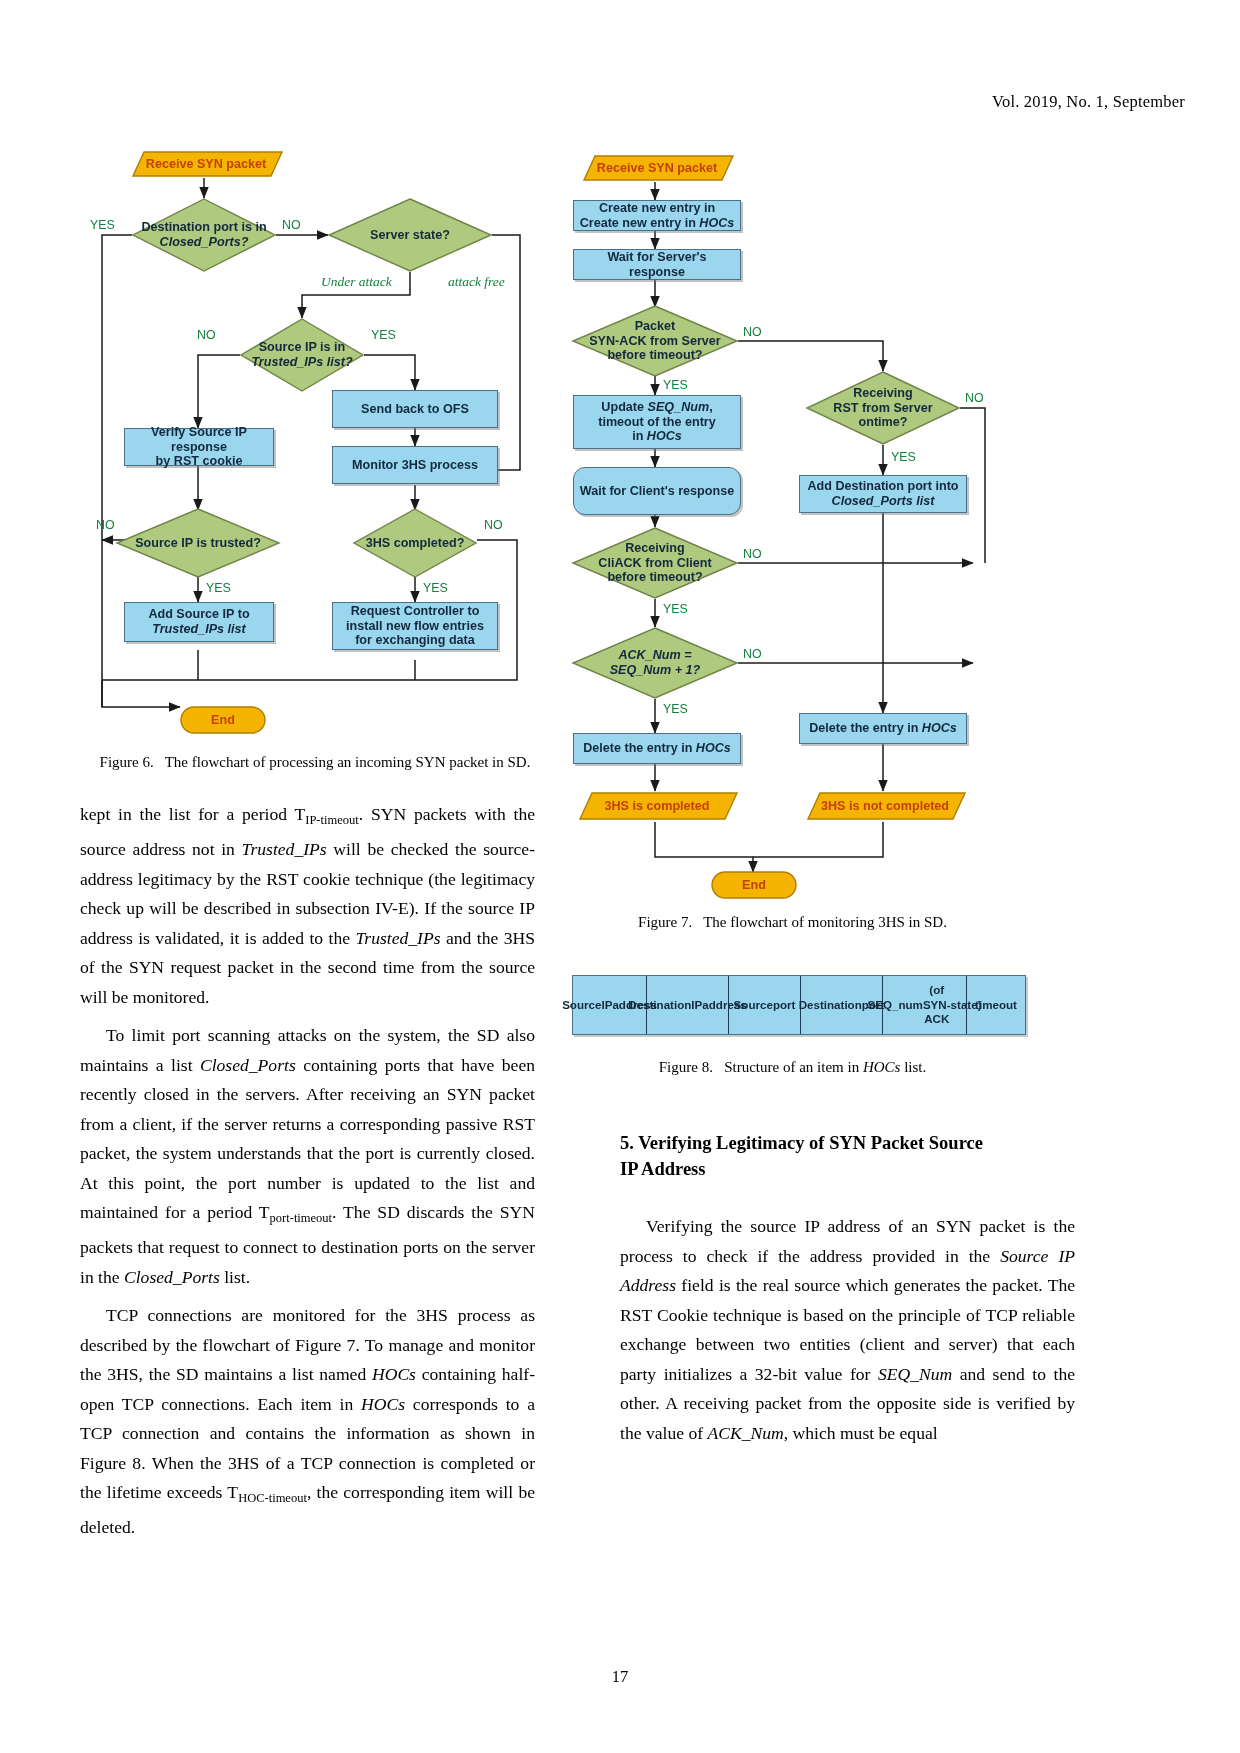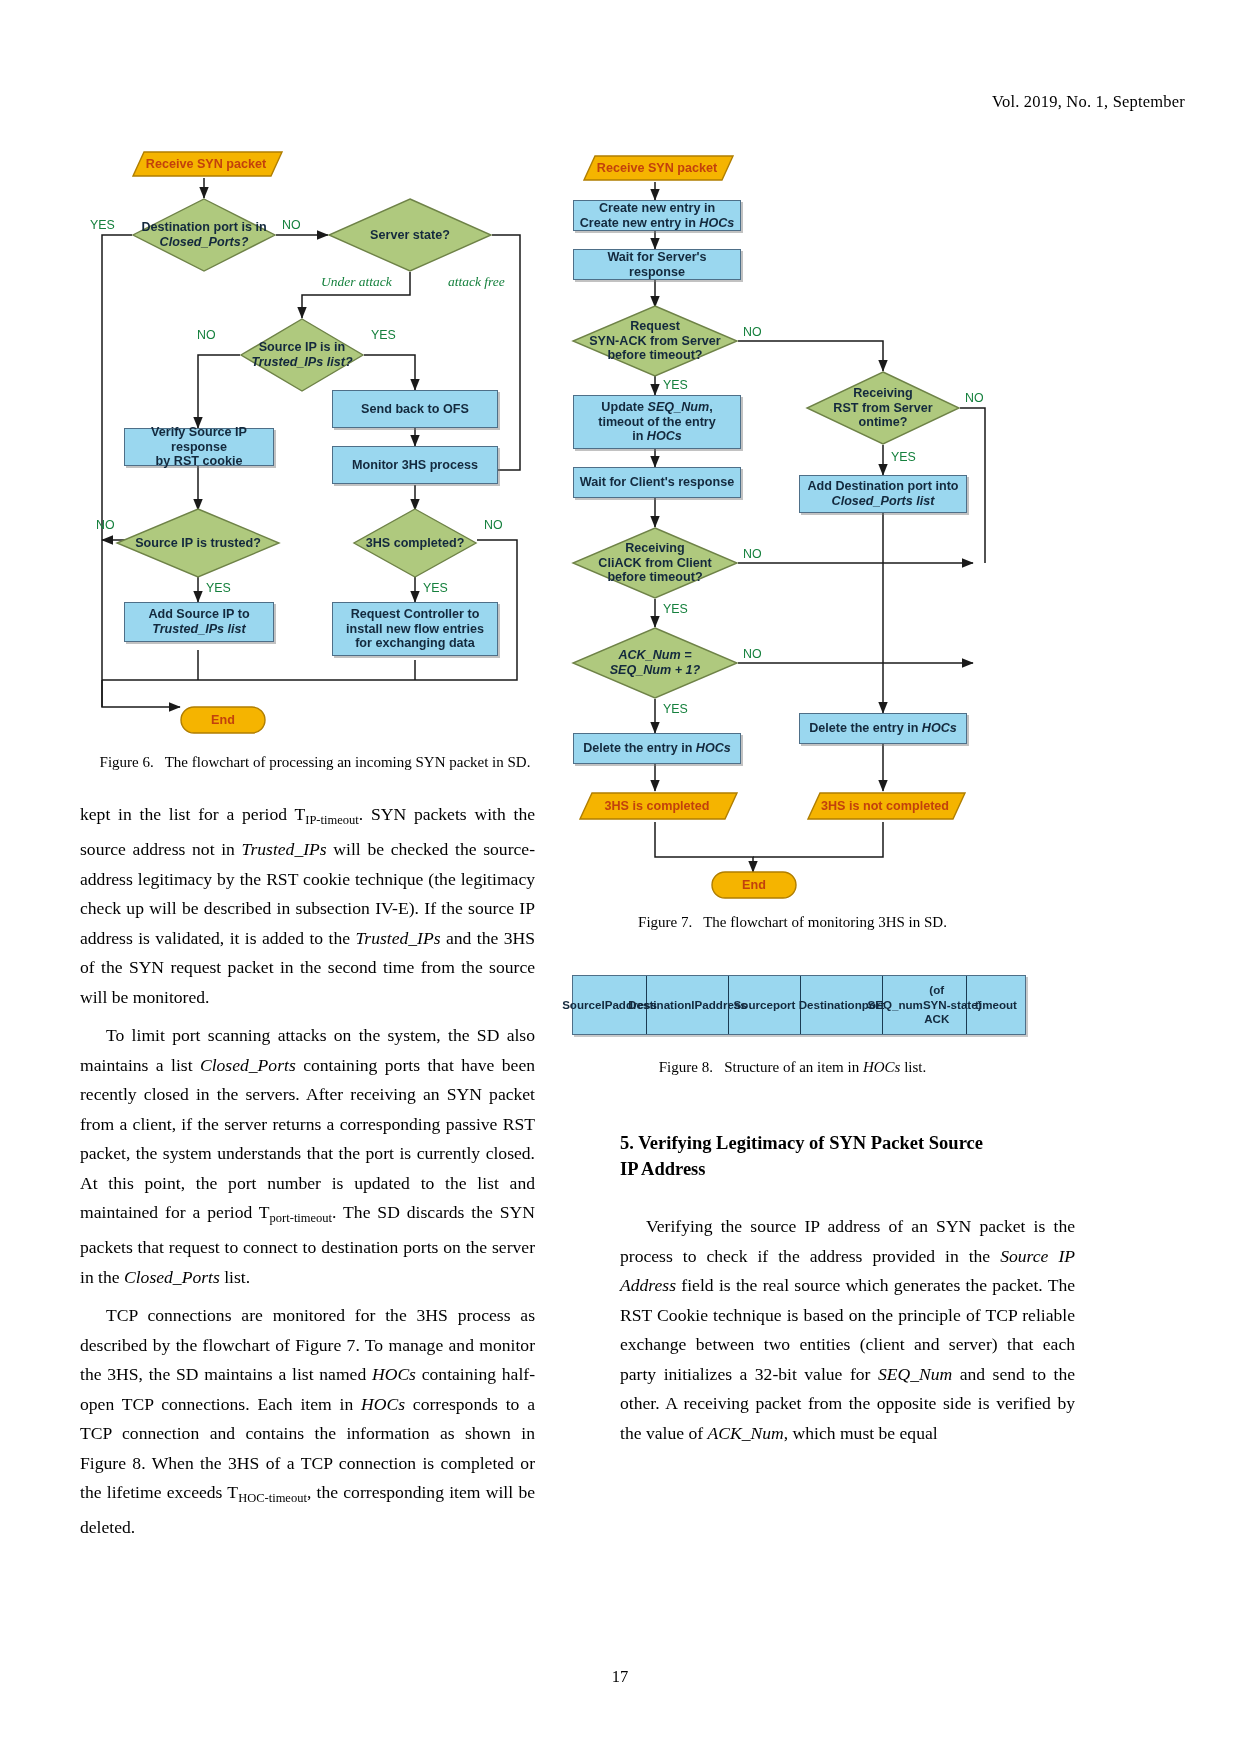--- a/index.html
+++ b/index.html
@@ -246,21 +246,21 @@
       <div class="dec-label">3HS completed?</div>
     </div>
 
     <div class="node proc" style="left:44px; top:462px; width:150px; height:40px;">
       <span>
         <span>Add Source IP to</span><br>
         <i>Trusted_IPs list</i>
       </span>
     </div>
 
-    <div class="node proc" style="left:252px; top:462px; width:166px; height:54px;">
+    <div class="node proc" style="left:252px; top:462px; width:166px; height:48px;">
       <span>
         <span>Request Controller to</span><br>
         <span>install new flow entries</span><br>
         <span>for exchanging data</span>
       </span>
     </div>
 
     <div class="term-wrap" style="left:100px; top:566px; width:84px; height:28px;">
       <svg width="88" height="32">
         <rect x="1" y="1" width="84" height="26" rx="13" ry="13" fill="#F5B400" stroke="#B07E00" stroke-width="1.4"></rect>
@@ -348,36 +348,36 @@
     </div>
 
     <div class="node proc" style="left:8px; top:104px; width:168px; height:31px;">Wait for Server's response</div>
 
     <div class="dec-wrap" style="left:7px; top:160px; width:166px; height:72px;">
       <svg width="166" height="72">
         <path d="M83,1 L165,36 L83,71 L1,36 z" fill="#AFC97E" stroke="#6E8247" stroke-width="1.4"></path>
       </svg>
       <div class="dec-label">
         <span>
-          <span>Request</span><br>
+          <span>Packet</span><br>
           <span>SYN-ACK from Server</span><br>
           <span>before timeout?</span>
         </span>
       </div>
     </div>
 
     <div class="node proc" style="left:8px; top:250px; width:168px; height:54px;">
       <span>
         <span>Update <i>SEQ_Num</i>,</span><br>
         <span>timeout of the entry</span><br>
         <span>in <i>HOCs</i></span>
       </span>
     </div>
 
-    <div class="node proc" style="left:8px; top:322px; width:168px; height:31px;">Wait for Client's response</div>
+    <div class="node proc" style="left:8px; top:322px; width:168px; height:48px;border-radius:12px;">Wait for Client's response</div>
 
     <div class="dec-wrap" style="left:7px; top:382px; width:166px; height:72px;">
       <svg width="166" height="72">
         <path d="M83,1 L165,36 L83,71 L1,36 z" fill="#AFC97E" stroke="#6E8247" stroke-width="1.4"></path>
       </svg>
       <div class="dec-label">
         <span>
           <span>Receiving</span><br>
           <span>CliACK from Client</span><br>
           <span>before timeout?</span>

